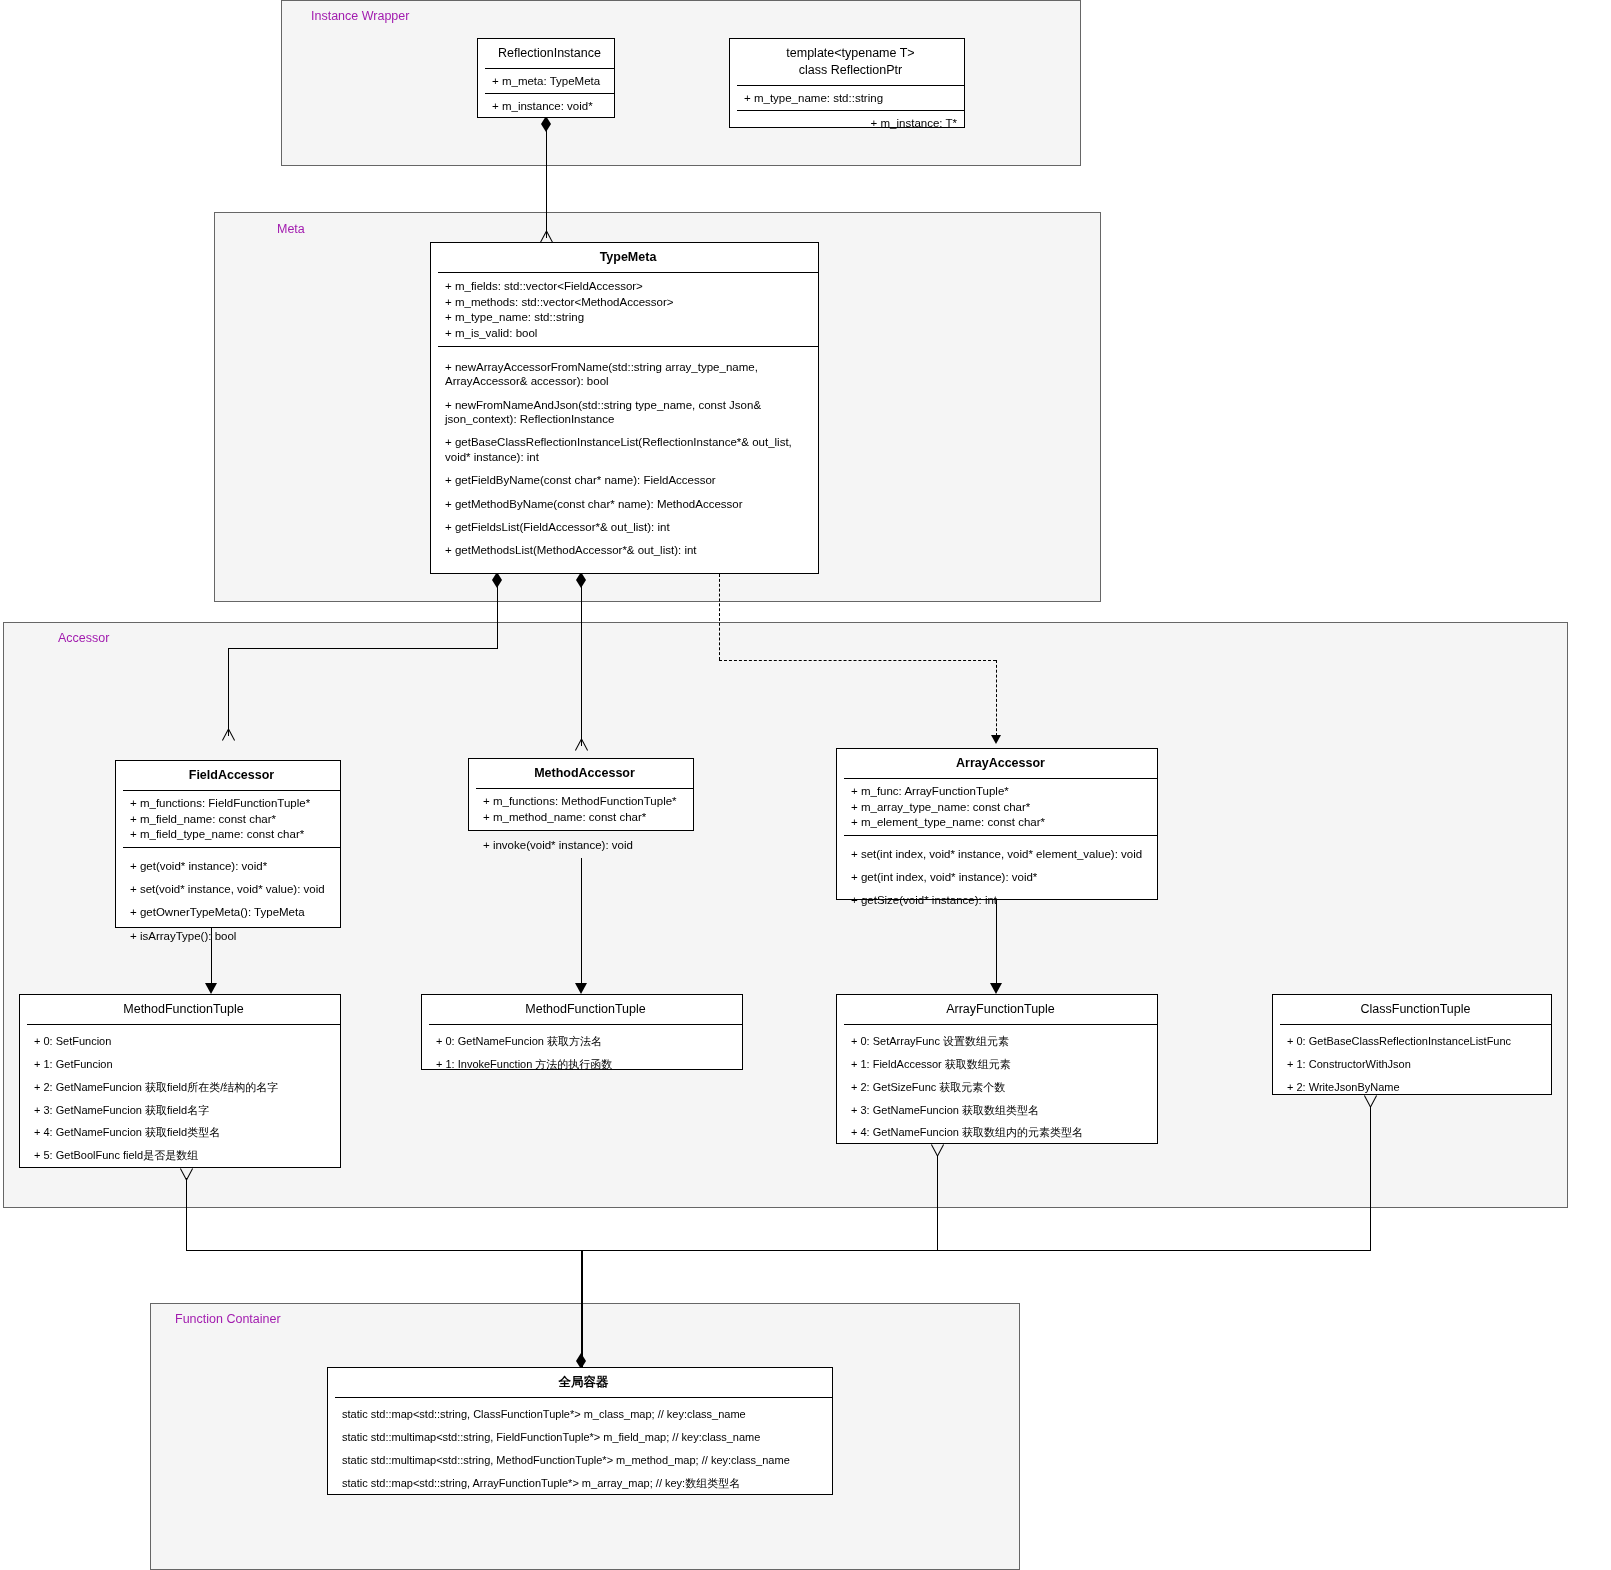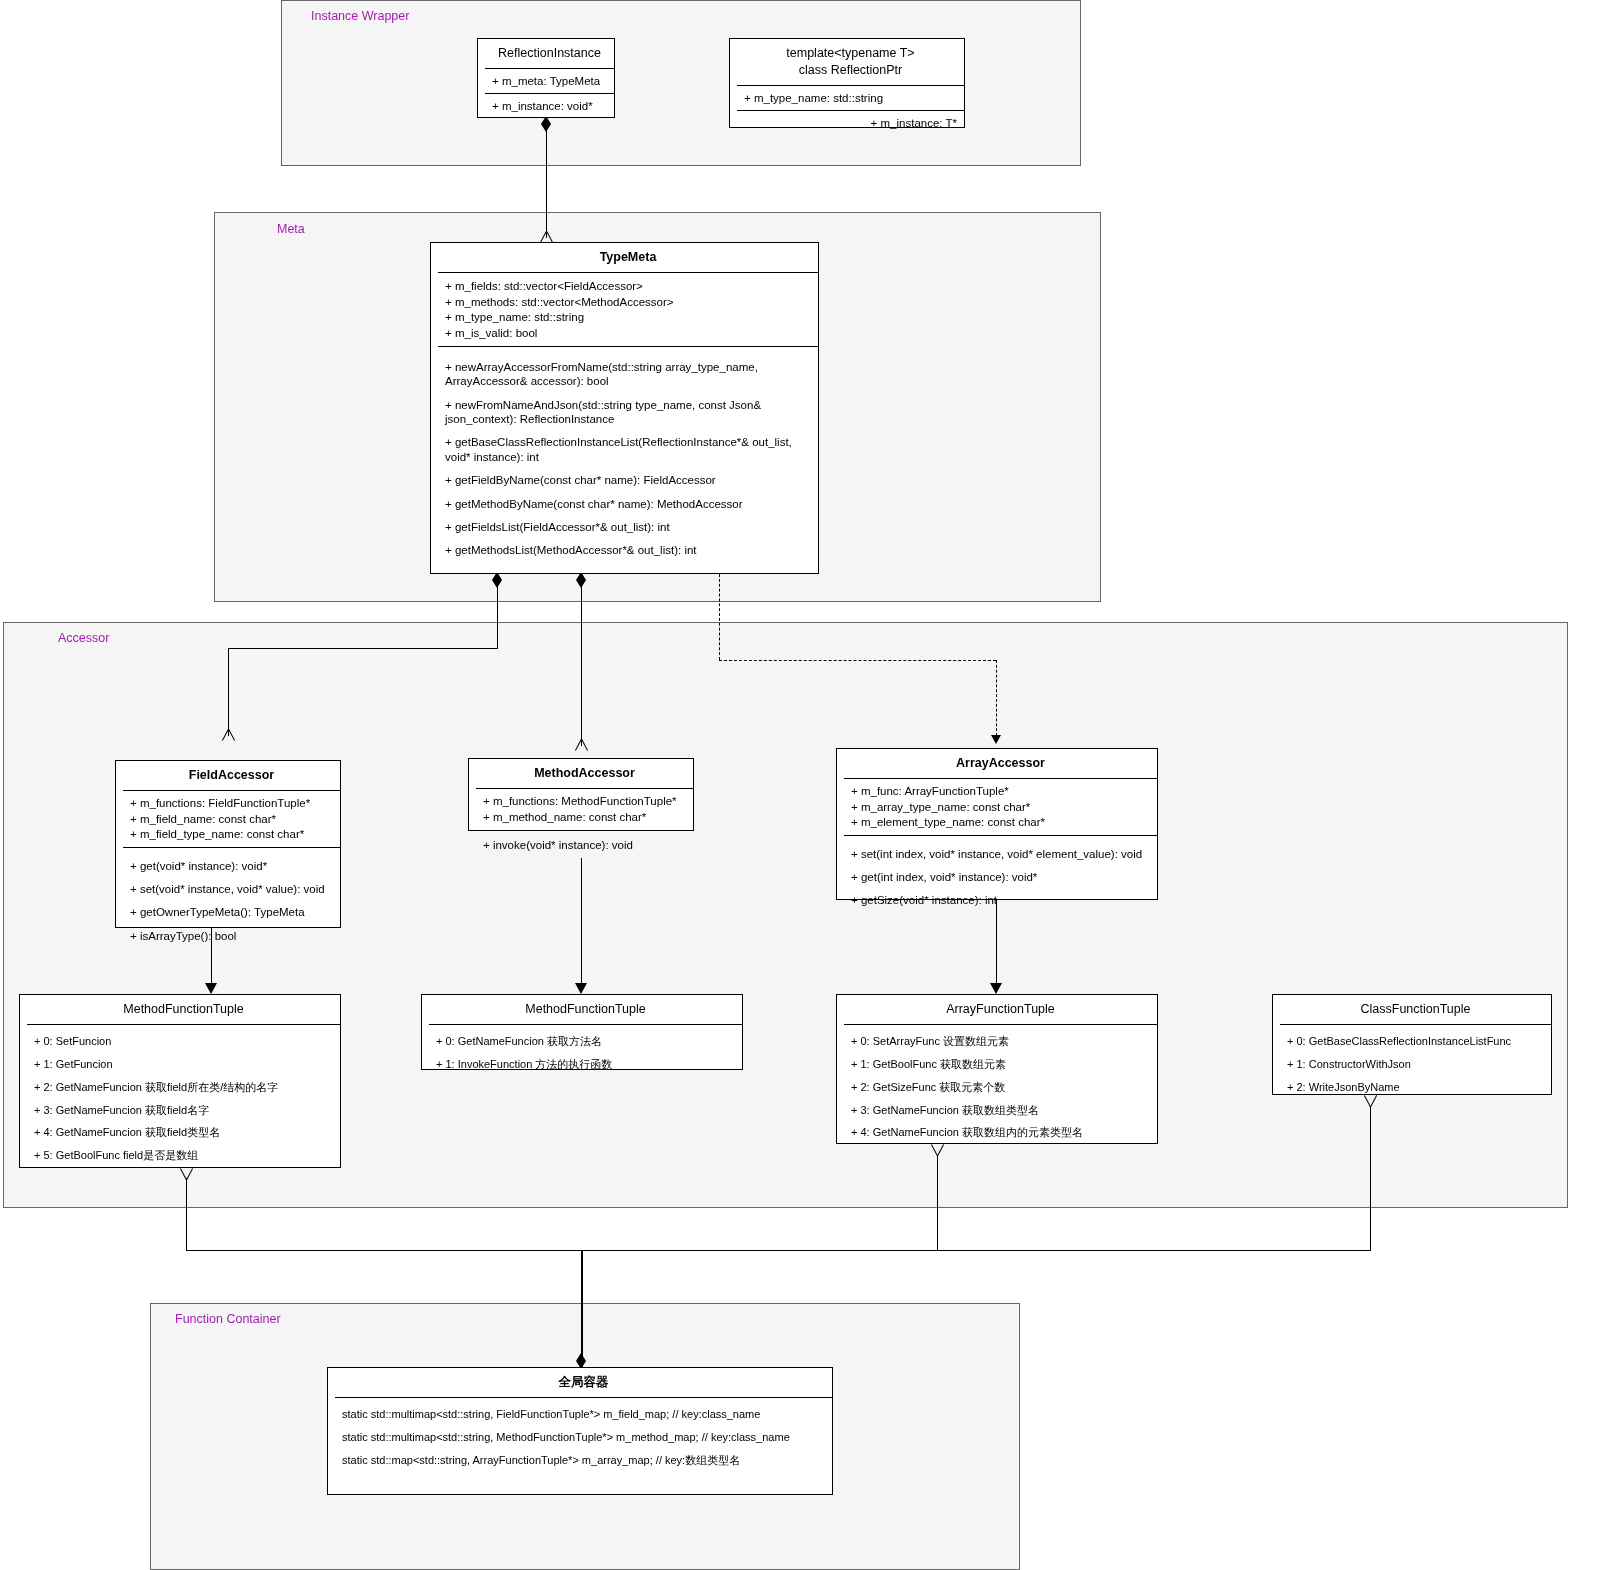--- a/index.html
+++ b/index.html
@@ -280,21 +280,21 @@
     <div class="compartment" style="padding:6px 7px;">
       <div class="row small sp">+ 0: GetNameFuncion 获取方法名</div>
       <div class="row small sp">+ 1: InvokeFunction 方法的执行函数</div>
     </div>
   </div>
 
   <div class="cls" style="left:836px;top:994px;width:322px;height:150px;">
     <div class="cls-title">ArrayFunctionTuple</div>
     <div class="compartment" style="padding:6px 7px;">
       <div class="row small sp">+ 0: SetArrayFunc 设置数组元素</div>
-      <div class="row small sp">+ 1: GetBoolFunc 获取数组元素</div>
+      <div class="row small sp">+ 1: FieldAccessor 获取数组元素</div>
       <div class="row small sp">+ 2: GetSizeFunc 获取元素个数</div>
       <div class="row small sp">+ 3: GetNameFuncion 获取数组类型名</div>
       <div class="row small sp">+ 4: GetNameFuncion 获取数组内的元素类型名</div>
     </div>
   </div>
 
   <div class="cls" style="left:1272px;top:994px;width:280px;height:101px;">
     <div class="cls-title">ClassFunctionTuple</div>
     <div class="compartment" style="padding:6px 7px;">
       <div class="row small sp">+ 0: GetBaseClassReflectionInstanceListFunc</div>
@@ -317,19 +317,20 @@
 
   <div class="ln v" style="left:581px;top:1250px;height:126px;width:2px;"></div>
   <div class="diamond" style="left:576px;top:1353px;"></div>
 
   <div class="pkg" style="left:150px;top:1303px;width:870px;height:267px;"></div>
   <div class="pkg-label" style="left:175px;top:1312px;">Function Container</div>
 
   <div class="cls" style="left:327px;top:1367px;width:506px;height:128px;">
     <div class="cls-title bold">全局容器</div>
     <div class="compartment" style="padding:6px 7px;">
+      <div class="row small sp">static std::map&lt;std::string, ClassFunctionTuple*&gt;       m_class_map;  // key:class_name</div>
       <div class="row small sp">static std::multimap&lt;std::string, FieldFunctionTuple*&gt;  m_field_map;  // key:class_name</div>
       <div class="row small sp">static std::multimap&lt;std::string, MethodFunctionTuple*&gt; m_method_map; // key:class_name</div>
       <div class="row small sp">static std::map&lt;std::string, ArrayFunctionTuple*&gt;       m_array_map;  // key:数组类型名</div>
     </div>
   </div>
 
 </div>
 
 </body></html>

